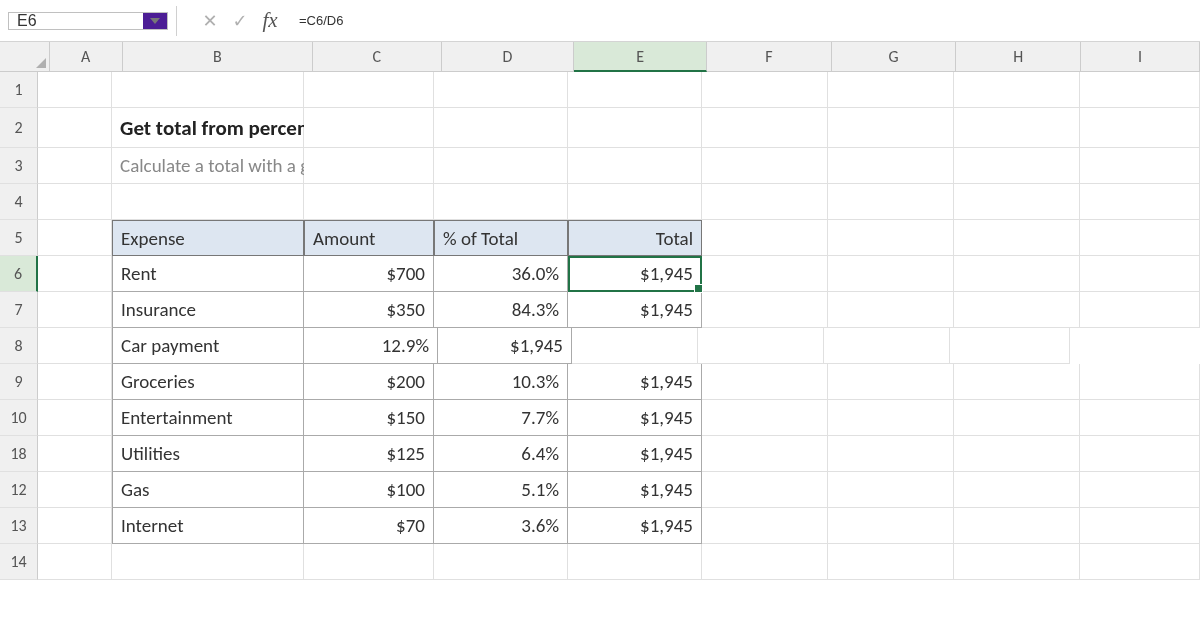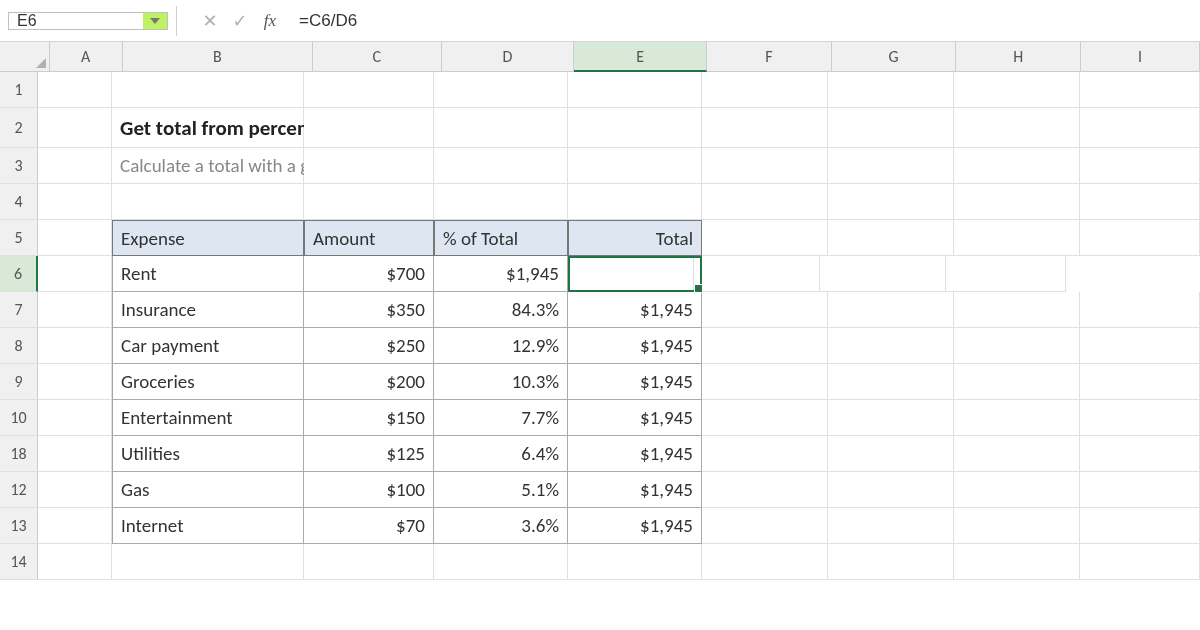--- a/index.html
+++ b/index.html
@@ -19,21 +19,21 @@
     display: flex;
     align-items: center;
     background: #fff;
     border-bottom: 1px solid #d4d4d4;
     padding: 0 8px;
   }
   .name-box-wrap {
     display: flex;
     align-items: center;
     border: 1px solid #c0c0c0;
-    background: #bef264;
+    background: #4c1d95;
     height: 18px;
   }
   .name-box {
     width: 134px;
     padding: 0 8px;
     font-size: 16px;
     color: #333;
     border: none;
     outline: none;
     height: 100%;
@@ -43,25 +43,25 @@
     display: flex; align-items: center; justify-content: center;
     color: #555;
   }
   .fb-sep { width: 1px; height: 30px; background: #d0d0d0; margin: 0 8px; }
   .fb-btn {
     width: 30px; height: 30px;
     display: flex; align-items: center; justify-content: center;
     color: #b0b0b0;
     font-size: 18px;
   }
-  .fb-btn.fx { color: #555; font-style: italic; font-family: Georgia, serif; font-size: 17px; }
+  .fb-btn.fx { color: #555; font-style: italic; font-family: Georgia, serif; font-size: 21px; }
   .formula-input {
     flex: 1;
     padding: 0 14px;
-    font-size: 17px;
+    font-size: 13px;
     color: #333;
     border: none;
     outline: none;
     height: 30px;
   }
 
   
   .col-headers {
     display: flex;
     height: 30px;
@@ -280,41 +280,41 @@
         <div class="cell wG"></div>
         <div class="cell wH"></div>
         <div class="cell wI"></div>
       </div>
 
       <div id="data-rows">
           <div class="cell-row">
             <div class="cell wA"></div>
             <div class="cell wB tbody-cell tbody-left">Rent</div>
             <div class="cell wC tbody-cell right">$700</div>
+            <div class="cell wD tbody-cell right">36.0%</div>
             <div class="cell wE tbody-cell right">$1,945</div>
             <div class="cell wF"></div>
             <div class="cell wG"></div>
             <div class="cell wH"></div>
             <div class="cell wI"></div>
           </div>
           <div class="cell-row">
             <div class="cell wA"></div>
             <div class="cell wB tbody-cell tbody-left">Insurance</div>
             <div class="cell wC tbody-cell right">$350</div>
             <div class="cell wD tbody-cell right">84.3%</div>
             <div class="cell wE tbody-cell right">$1,945</div>
             <div class="cell wF"></div>
             <div class="cell wG"></div>
             <div class="cell wH"></div>
             <div class="cell wI"></div>
           </div>
           <div class="cell-row">
             <div class="cell wA"></div>
             <div class="cell wB tbody-cell tbody-left">Car payment</div>
-            <div class="cell wC tbody-cell right">$250</div>
             <div class="cell wD tbody-cell right">12.9%</div>
             <div class="cell wE tbody-cell right">$1,945</div>
             <div class="cell wF"></div>
             <div class="cell wG"></div>
             <div class="cell wH"></div>
             <div class="cell wI"></div>
           </div>
           <div class="cell-row">
             <div class="cell wA"></div>
             <div class="cell wB tbody-cell tbody-left">Groceries</div>

